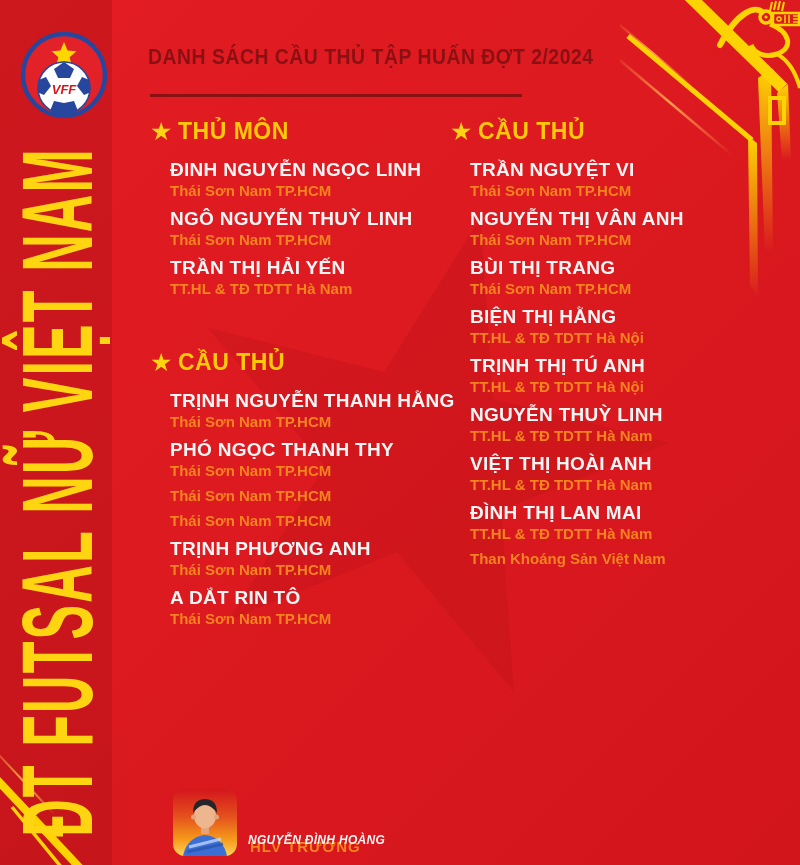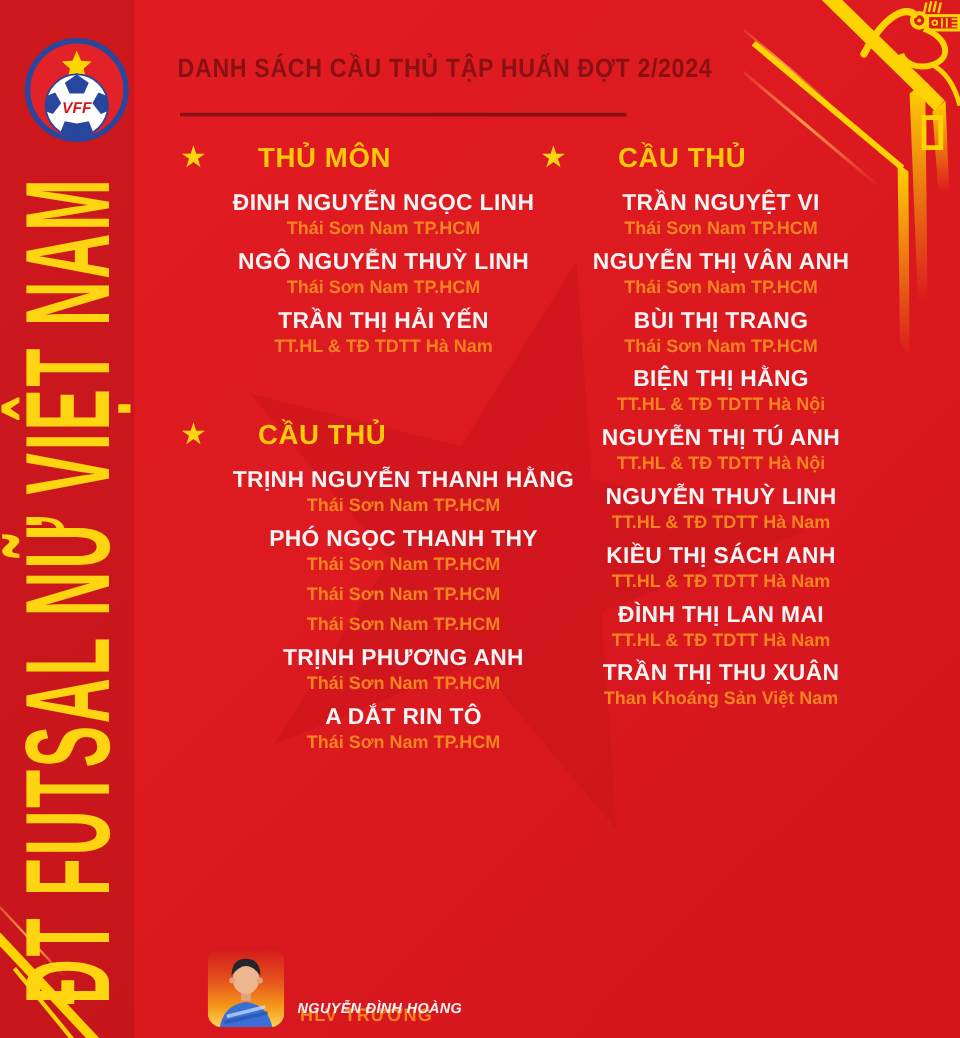--- a/index.html
+++ b/index.html
@@ -22,22 +22,22 @@
   
   .banner { position:absolute; left:-643px; top:432px; width:1400px; line-height:120px;
             text-align:center; font-size:100px; font-weight:bold; color:#ffd411;
             letter-spacing:4px; white-space:nowrap;
             transform:rotate(-90deg) scaleX(.52); transform-origin:center center; }
   
   .section { position:absolute; }
   .sec-header { display:flex; align-items:center; height:30px; margin-bottom:12px; }
   .star-icon { color:#ffd411; font-size:25px; line-height:30px; width:28px; }
   .sec-title { color:#ffc90a; font-size:23px; font-weight:bold; letter-spacing:.5px;
-               white-space:nowrap;margin-left:37px; }
-  .player { margin-left:44px; margin-bottom:8px;text-align:center; }
+               white-space:nowrap; }
+  .player { margin-left:20px; margin-bottom:8px; }
   .pname { color:#f4f4f4; font-size:19px; font-weight:bold; line-height:24px;
            letter-spacing:.3px; white-space:nowrap; }
   .pclub { color:#f5831f; font-size:15px; line-height:17px; white-space:nowrap;font-weight:bold; }
   #sec-gk    { left:150px; top:116px; }
   #sec-out-l { left:150px; top:347px; }
   #sec-out-r { left:450px; top:116px; }
   
   .coach-photo { position:absolute; left:173px; top:789px; width:64px; height:67px;
                  border-radius:12px; overflow:hidden; }
   .coach-role { position:absolute; left:250px; top:838px; color:#f5831f; font-weight:bold;
@@ -202,37 +202,36 @@
     </div>
     <div class="player">
       <div class="pname">BÙI THỊ TRANG</div>
       <div class="pclub">Thái Sơn Nam TP.HCM</div>
     </div>
     <div class="player">
       <div class="pname">BIỆN THỊ HẰNG</div>
       <div class="pclub">TT.HL &amp; TĐ TDTT Hà Nội</div>
     </div>
     <div class="player">
-      <div class="pname">NGUYỄN THỊ TÚ ANH</div>
+      <div class="pname">TRỊNH THỊ TÚ ANH</div>
       <div class="pclub">TT.HL &amp; TĐ TDTT Hà Nội</div>
     </div>
     <div class="player">
       <div class="pname">NGUYỄN THUỲ LINH</div>
       <div class="pclub">TT.HL &amp; TĐ TDTT Hà Nam</div>
     </div>
     <div class="player">
-      <div class="pname">KIỀU THỊ SÁCH ANH</div>
+      <div class="pname">VIỆT THỊ HOÀI ANH</div>
       <div class="pclub">TT.HL &amp; TĐ TDTT Hà Nam</div>
     </div>
     <div class="player">
       <div class="pname">ĐÌNH THỊ LAN MAI</div>
       <div class="pclub">TT.HL &amp; TĐ TDTT Hà Nam</div>
     </div>
     <div class="player">
-      <div class="pname">TRẦN THỊ THU XUÂN</div>
       <div class="pclub">Than Khoáng Sản Việt Nam</div>
     </div>
   </div>
 
   <div class="coach-photo">
     <svg width="64" height="67" viewBox="0 0 64 67">
       <defs>
         <linearGradient id="photoBg" x1="0" y1="0" x2="0" y2="1">
           <stop offset="0" stop-color="#d3161c"></stop>
           <stop offset=".42" stop-color="#e5521d"></stop>

